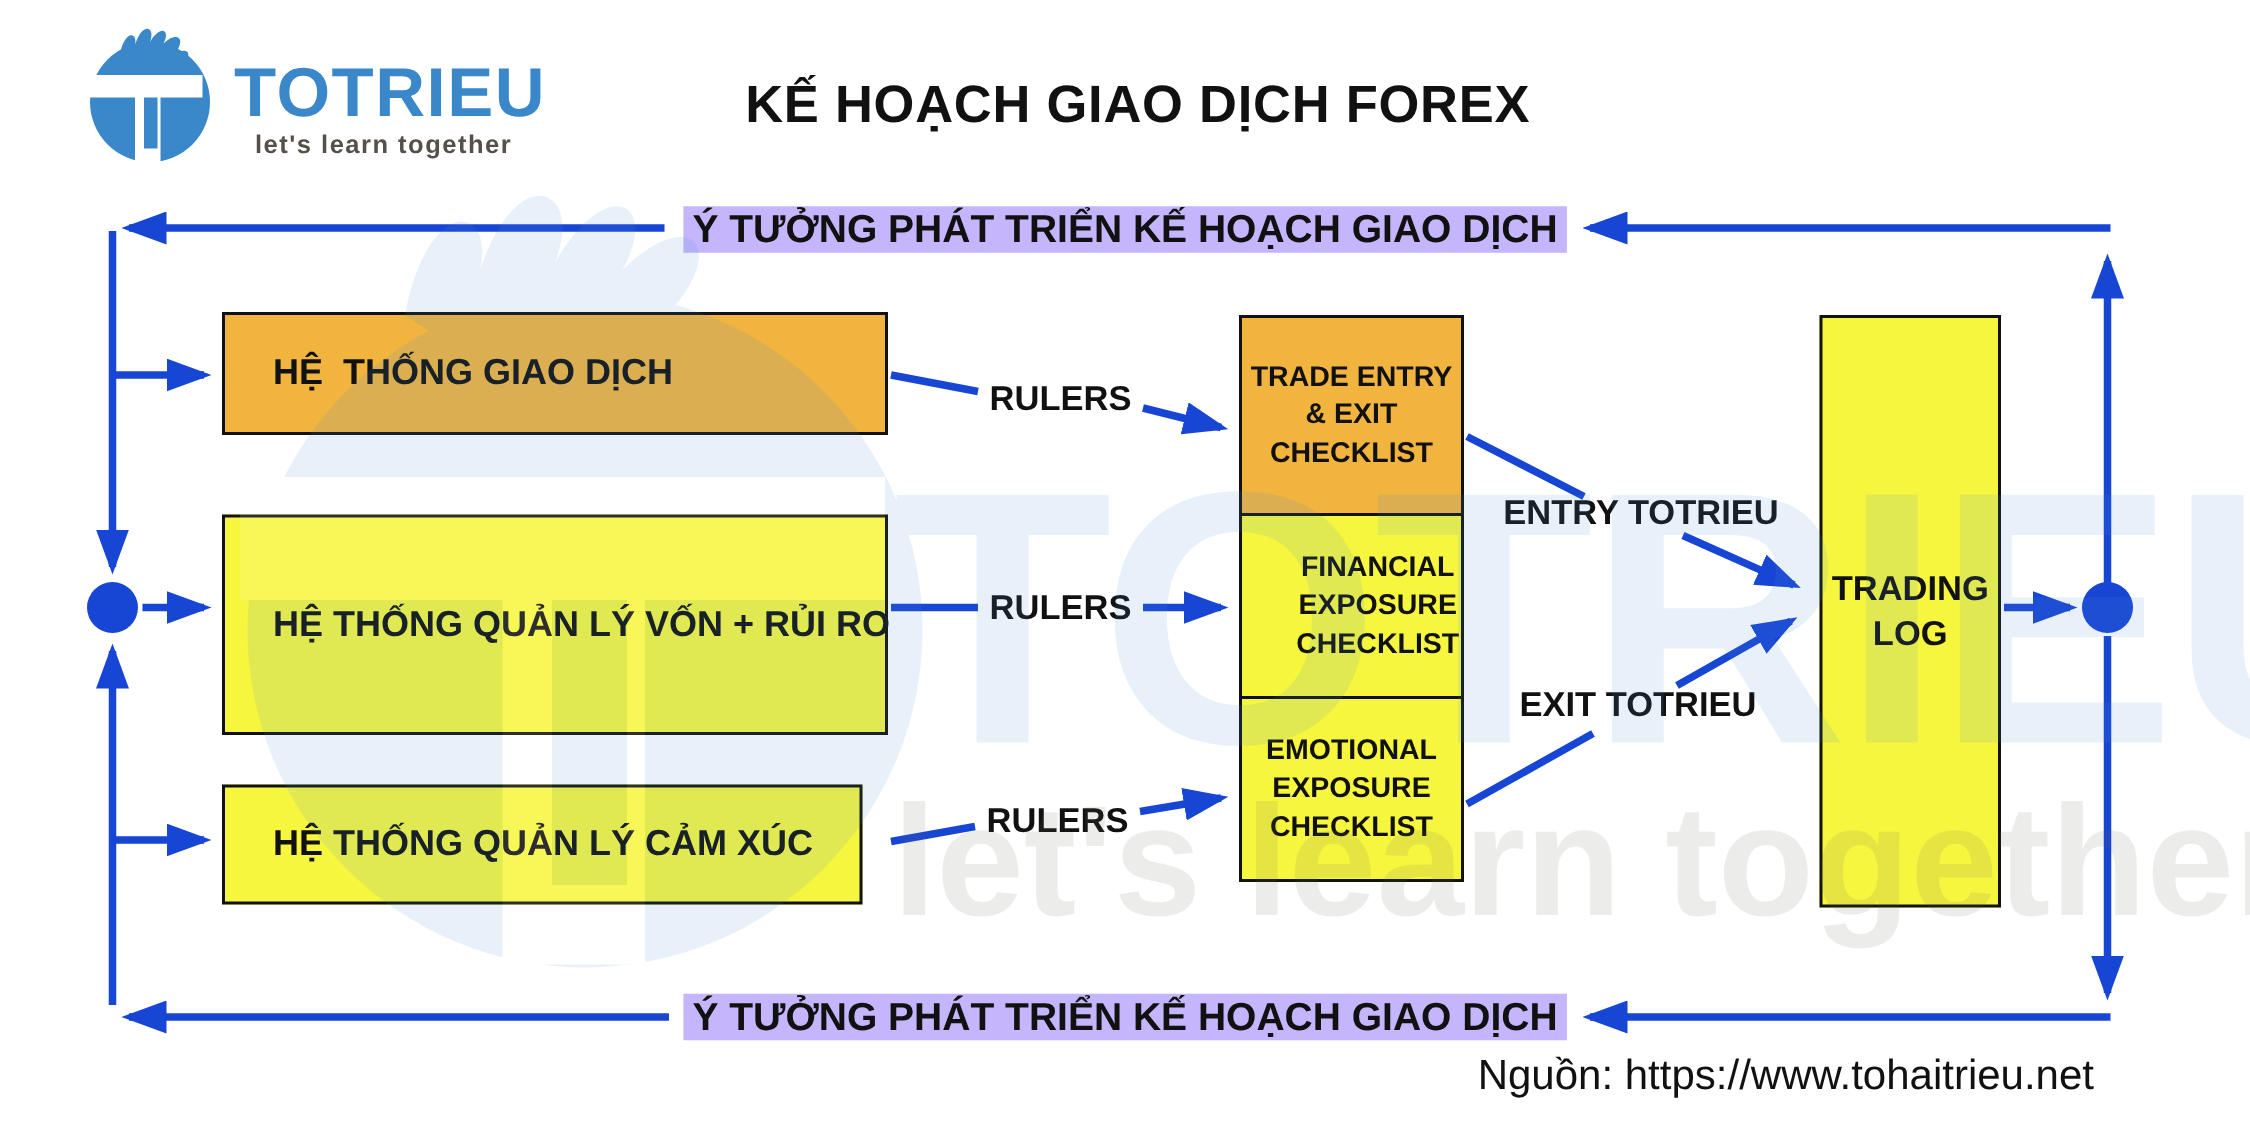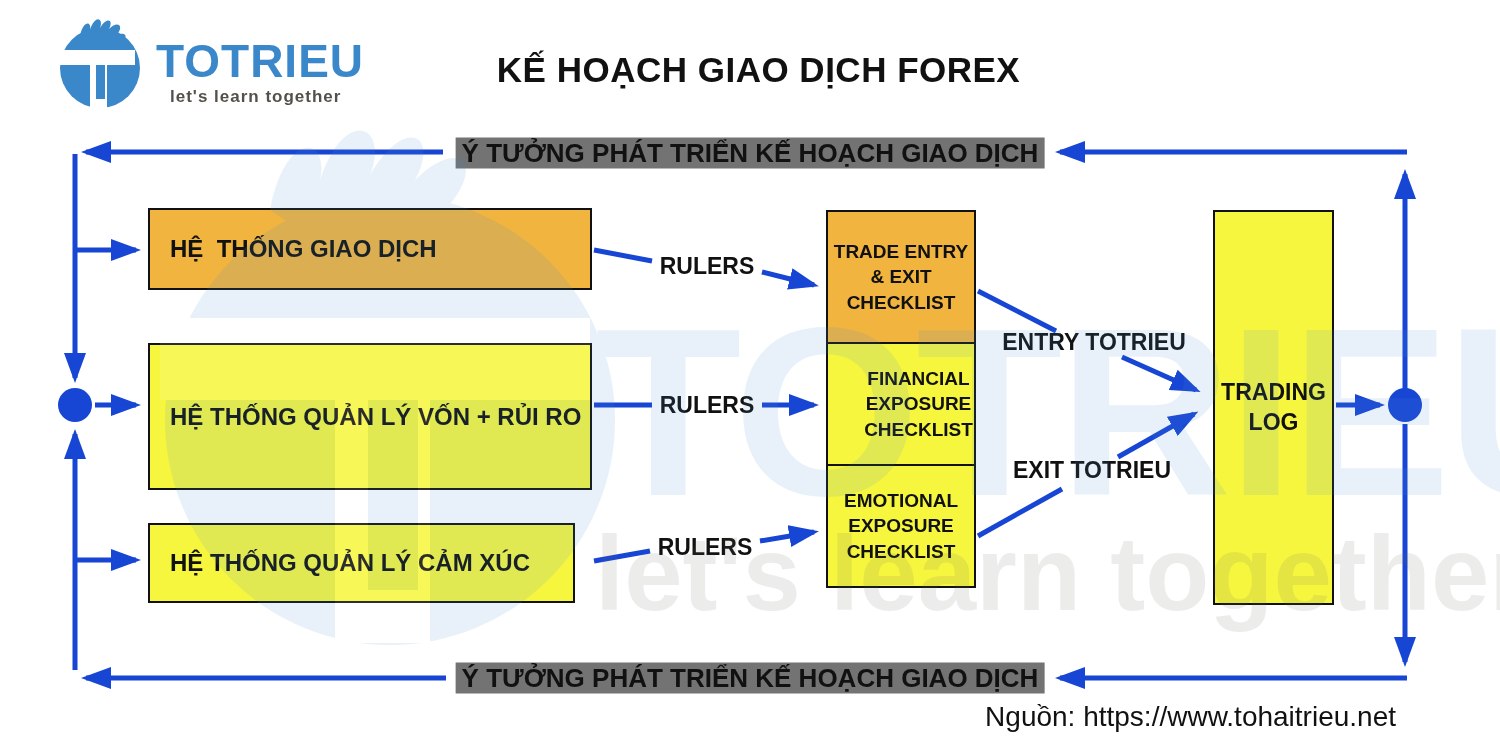--- a/index.html
+++ b/index.html
@@ -10,26 +10,26 @@
   .abs{position:absolute;}
   
   .logo{left:56px;top:12px;width:330px;height:104px;display:flex;align-items:flex-start;}
   .logo-icon{width:94px;height:100px;flex:0 0 auto;}
   .logo-text{margin-left:6px;margin-top:26px;}
   .brand{font-size:46px;font-weight:bold;color:#3a87ca;letter-spacing:1px;line-height:1;}
   .tagline{font-size:17px;font-weight:bold;color:#55514a;letter-spacing:1px;margin-top:3px;margin-left:14px;}
   
   .title{left:0;right:0;top:50px;text-align:center;font-size:35px;font-weight:bold;letter-spacing:0.5px;padding-left:17px;}
   
-  .loop-label{transform:translate(-50%,-50%);font-size:26px;font-weight:bold;white-space:nowrap;z-index:15;background:#737373;padding:0 6px;}
+  .loop-label{transform:translate(-50%,-50%);font-size:26px;font-weight:bold;white-space:nowrap;z-index:15;background:#c4b5fd;padding:0 6px;}
   
   .box{position:absolute;border:2px solid #111;box-sizing:border-box;display:flex;align-items:center;font-weight:bold;z-index:10;}
   .orange{background:#f0b43f;}
   .yellow{background:#f6f63f;}
-  .sys{padding-left:20px;font-size:24px;white-space:pre;}
+  .sys{padding-left:32px;font-size:24px;white-space:pre;}
   .chk{justify-content:center;text-align:center;font-size:19px;line-height:1.35;white-space:pre-line;}
   .tlog{justify-content:center;text-align:center;font-size:23px;line-height:1.3;white-space:pre-line;}
   
   .lbl{position:absolute;transform:translate(-50%,-50%);font-weight:bold;white-space:nowrap;z-index:15;}
   .rulers{font-size:23px;}
   .details{font-size:23px;}
   
   .flow{left:0;top:0;z-index:20;pointer-events:none;}
   
   .watermark{left:0;top:0;z-index:40;pointer-events:none;opacity:0.12;}

